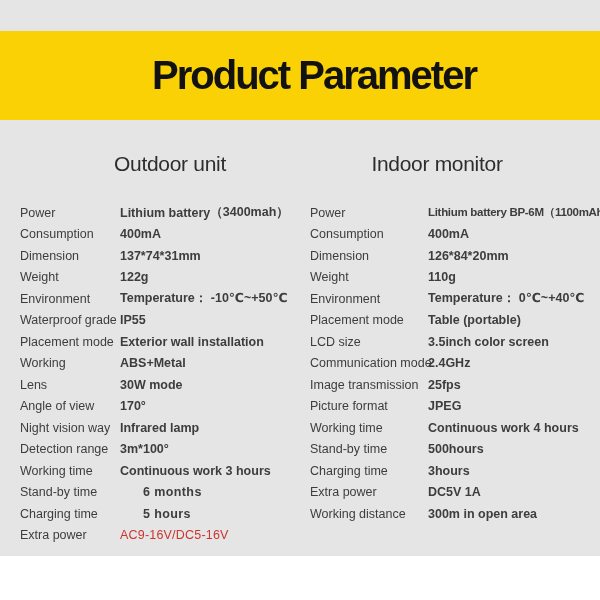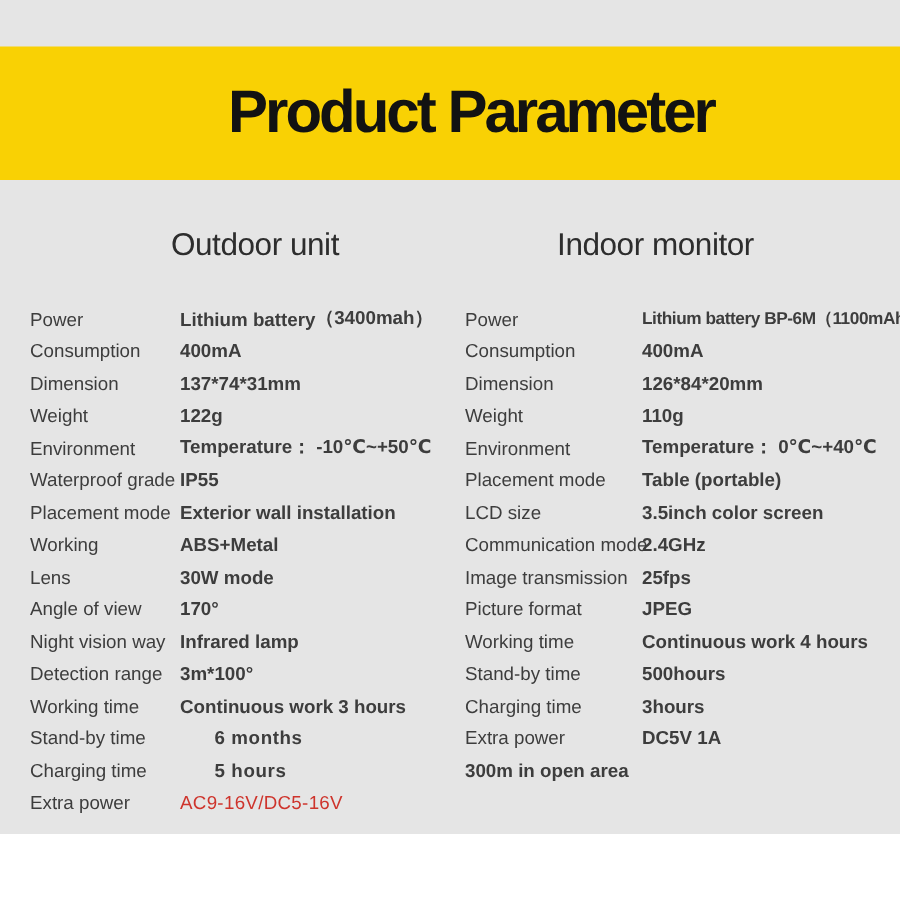--- a/index.html
+++ b/index.html
@@ -176,17 +176,18 @@
       </div>
       <div class="row">
         <span class="row-label">Charging time</span>
         <span class="row-value">3hours</span>
       </div>
       <div class="row">
         <span class="row-label">Extra power</span>
         <span class="row-value">DC5V 1A</span>
       </div>
       <div class="row">
+        <span class="row-label">Working distance</span>
         <span class="row-value">300m in open area</span>
       </div>
     </div>
 
 </div>
 
 </body></html>

